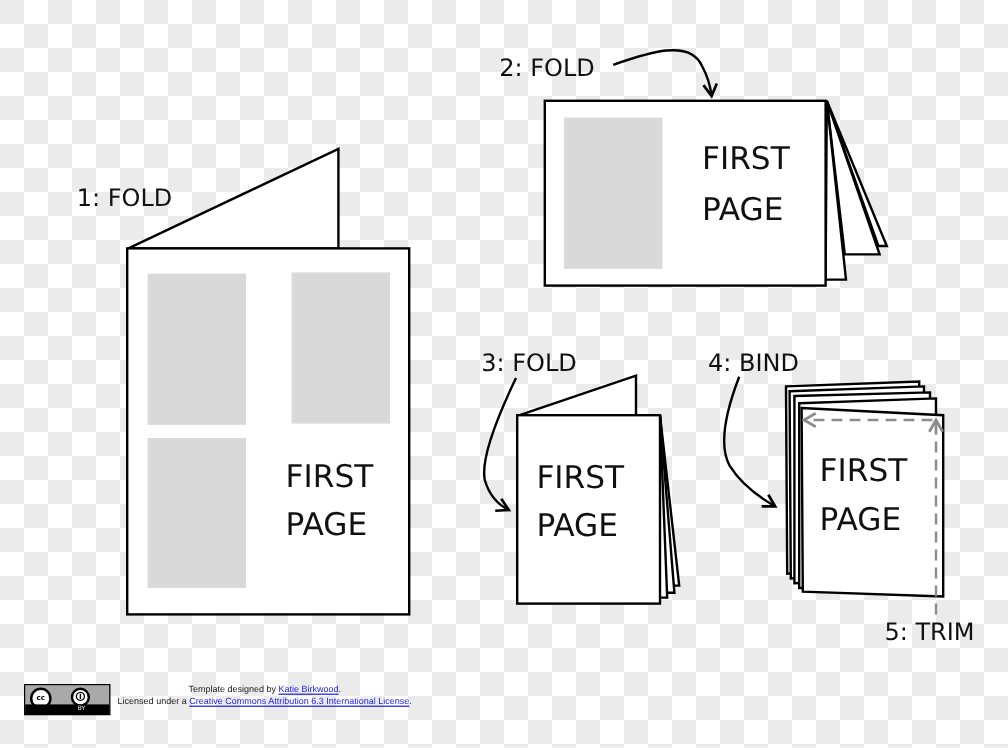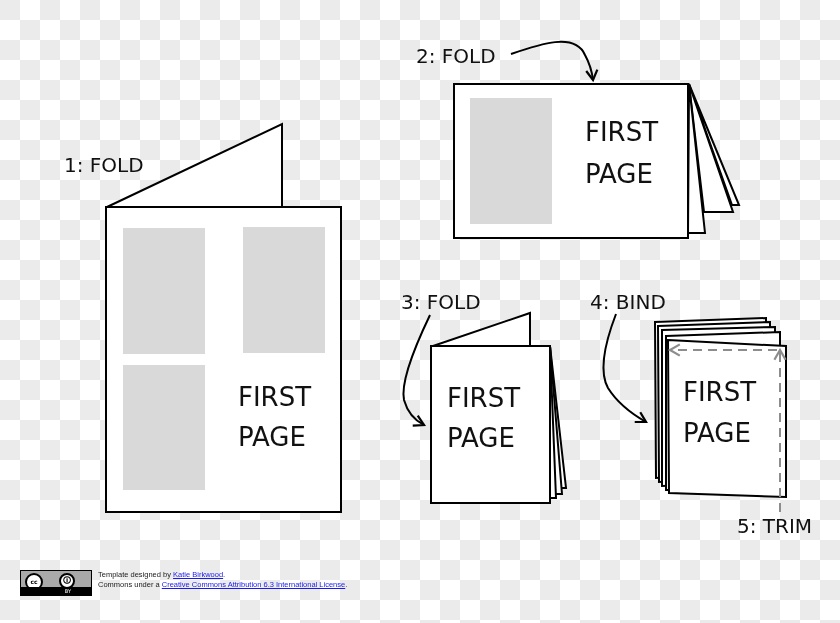--- a/index.html
+++ b/index.html
@@ -6,21 +6,21 @@
   body{width:840px;height:623px;position:relative;overflow:hidden;
     background-color:#ffffff;
     background-image:
       linear-gradient(45deg, transparent 0, transparent 0),
       conic-gradient(#ffffff 0 25%, #ebebeb 0 50%, #ffffff 0 75%, #ebebeb 0);
     background-size:40px 40px;
     background-position:0 0;
     font-family:"DejaVu Sans","Liberation Sans",sans-serif;}
   svg.diagram{position:absolute;left:0;top:0;}
   .lbl{font-family:"DejaVu Sans","Liberation Sans",sans-serif;fill:#111;}
-  .footer{position:absolute;left:98px;top:570px;font-family:"Liberation Sans","DejaVu Sans",sans-serif;font-size:7.5px;line-height:10px;color:#222;}
+  .footer{position:absolute;left:98px;top:570px;font-family:"Liberation Sans","DejaVu Sans",sans-serif;font-size:7.5px;line-height:10px;color:#222;text-align:center;}
   .footer a{color:#1a1aee;text-decoration:underline;cursor:pointer;}
   .cc-badge{position:absolute;left:20px;top:570px;width:72px;height:26px;border:1px solid #000;background:#a9a9a9;box-sizing:border-box;}
   .cc-badge .strip{position:absolute;left:0;right:0;bottom:0;height:8px;background:#000;color:#fff;font-size:5px;line-height:8px;text-align:right;padding-right:20px;font-family:"DejaVu Sans",sans-serif;}
   .cc-badge .cc{position:absolute;left:4px;top:2px;width:14px;height:14px;border-radius:50%;background:#fff;border:2px solid #000;font-size:6px;font-weight:bold;line-height:14px;text-align:center;font-family:"DejaVu Sans",sans-serif;}
   .cc-badge .by{position:absolute;left:38px;top:2px;width:12px;height:12px;border-radius:50%;background:#fff;border:2px solid #000;font-size:8px;font-weight:bold;line-height:12px;text-align:center;}
 </style>
 </head>
 <body>
 
 <svg class="diagram" width="840" height="623" viewBox="0 0 840 623">
@@ -86,14 +86,14 @@
 </svg>
 
 <div class="cc-badge">
   <div class="cc">cc</div>
   <div class="by">🛈</div>
   <div class="strip">BY</div>
 </div>
 
 <div class="footer">
   <div><span>Template designed by </span><a>Katie Birkwood</a><span>.</span></div>
-  <div><span>Commons under a </span><a>Creative Commons Attribution 6.3 International License</a><span>.</span></div>
+  <div><span>Licensed under a </span><a>Creative Commons Attribution 6.3 International License</a><span>.</span></div>
 </div>
 
 </body></html>

